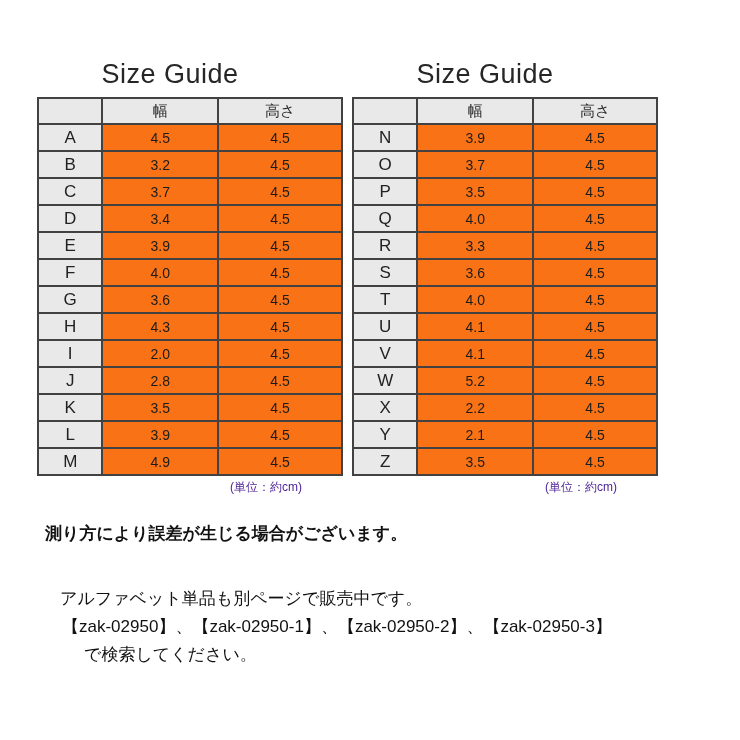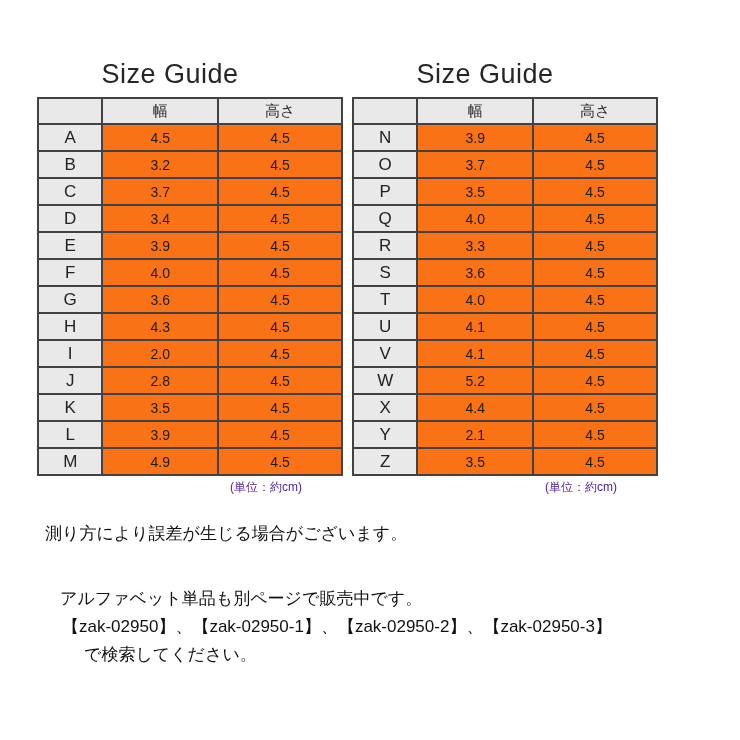--- a/index.html
+++ b/index.html
@@ -68,20 +68,21 @@
     font-size: 12px;
     color: #4c1d95;
     margin-top: 3px;
     padding-right: 1px;
   }
   .notes {
     margin: 24px 0 0 45px;
     font-size: 17px;
     line-height: 27px;
     color: #111111;
+    font-weight: bold;
   }
   .product-notes {
     margin: 38px 0 0 42px;
     font-size: 17px;
     line-height: 28px;
     color: #111111;
   }
   .indent-1 { padding-left: 18px; }
   .indent-2 { padding-left: 20px; }
   .indent-3 { padding-left: 42px; }
@@ -239,21 +240,21 @@
             <td>4.1</td>
             <td>4.5</td>
           </tr>
           <tr>
             <th>W</th>
             <td>5.2</td>
             <td>4.5</td>
           </tr>
           <tr>
             <th>X</th>
-            <td>4.4</td>
+            <td>2.2</td>
             <td>4.5</td>
           </tr>
           <tr>
             <th>Y</th>
             <td>2.1</td>
             <td>4.5</td>
           </tr>
           <tr>
             <th>Z</th>
             <td>3.5</td>

